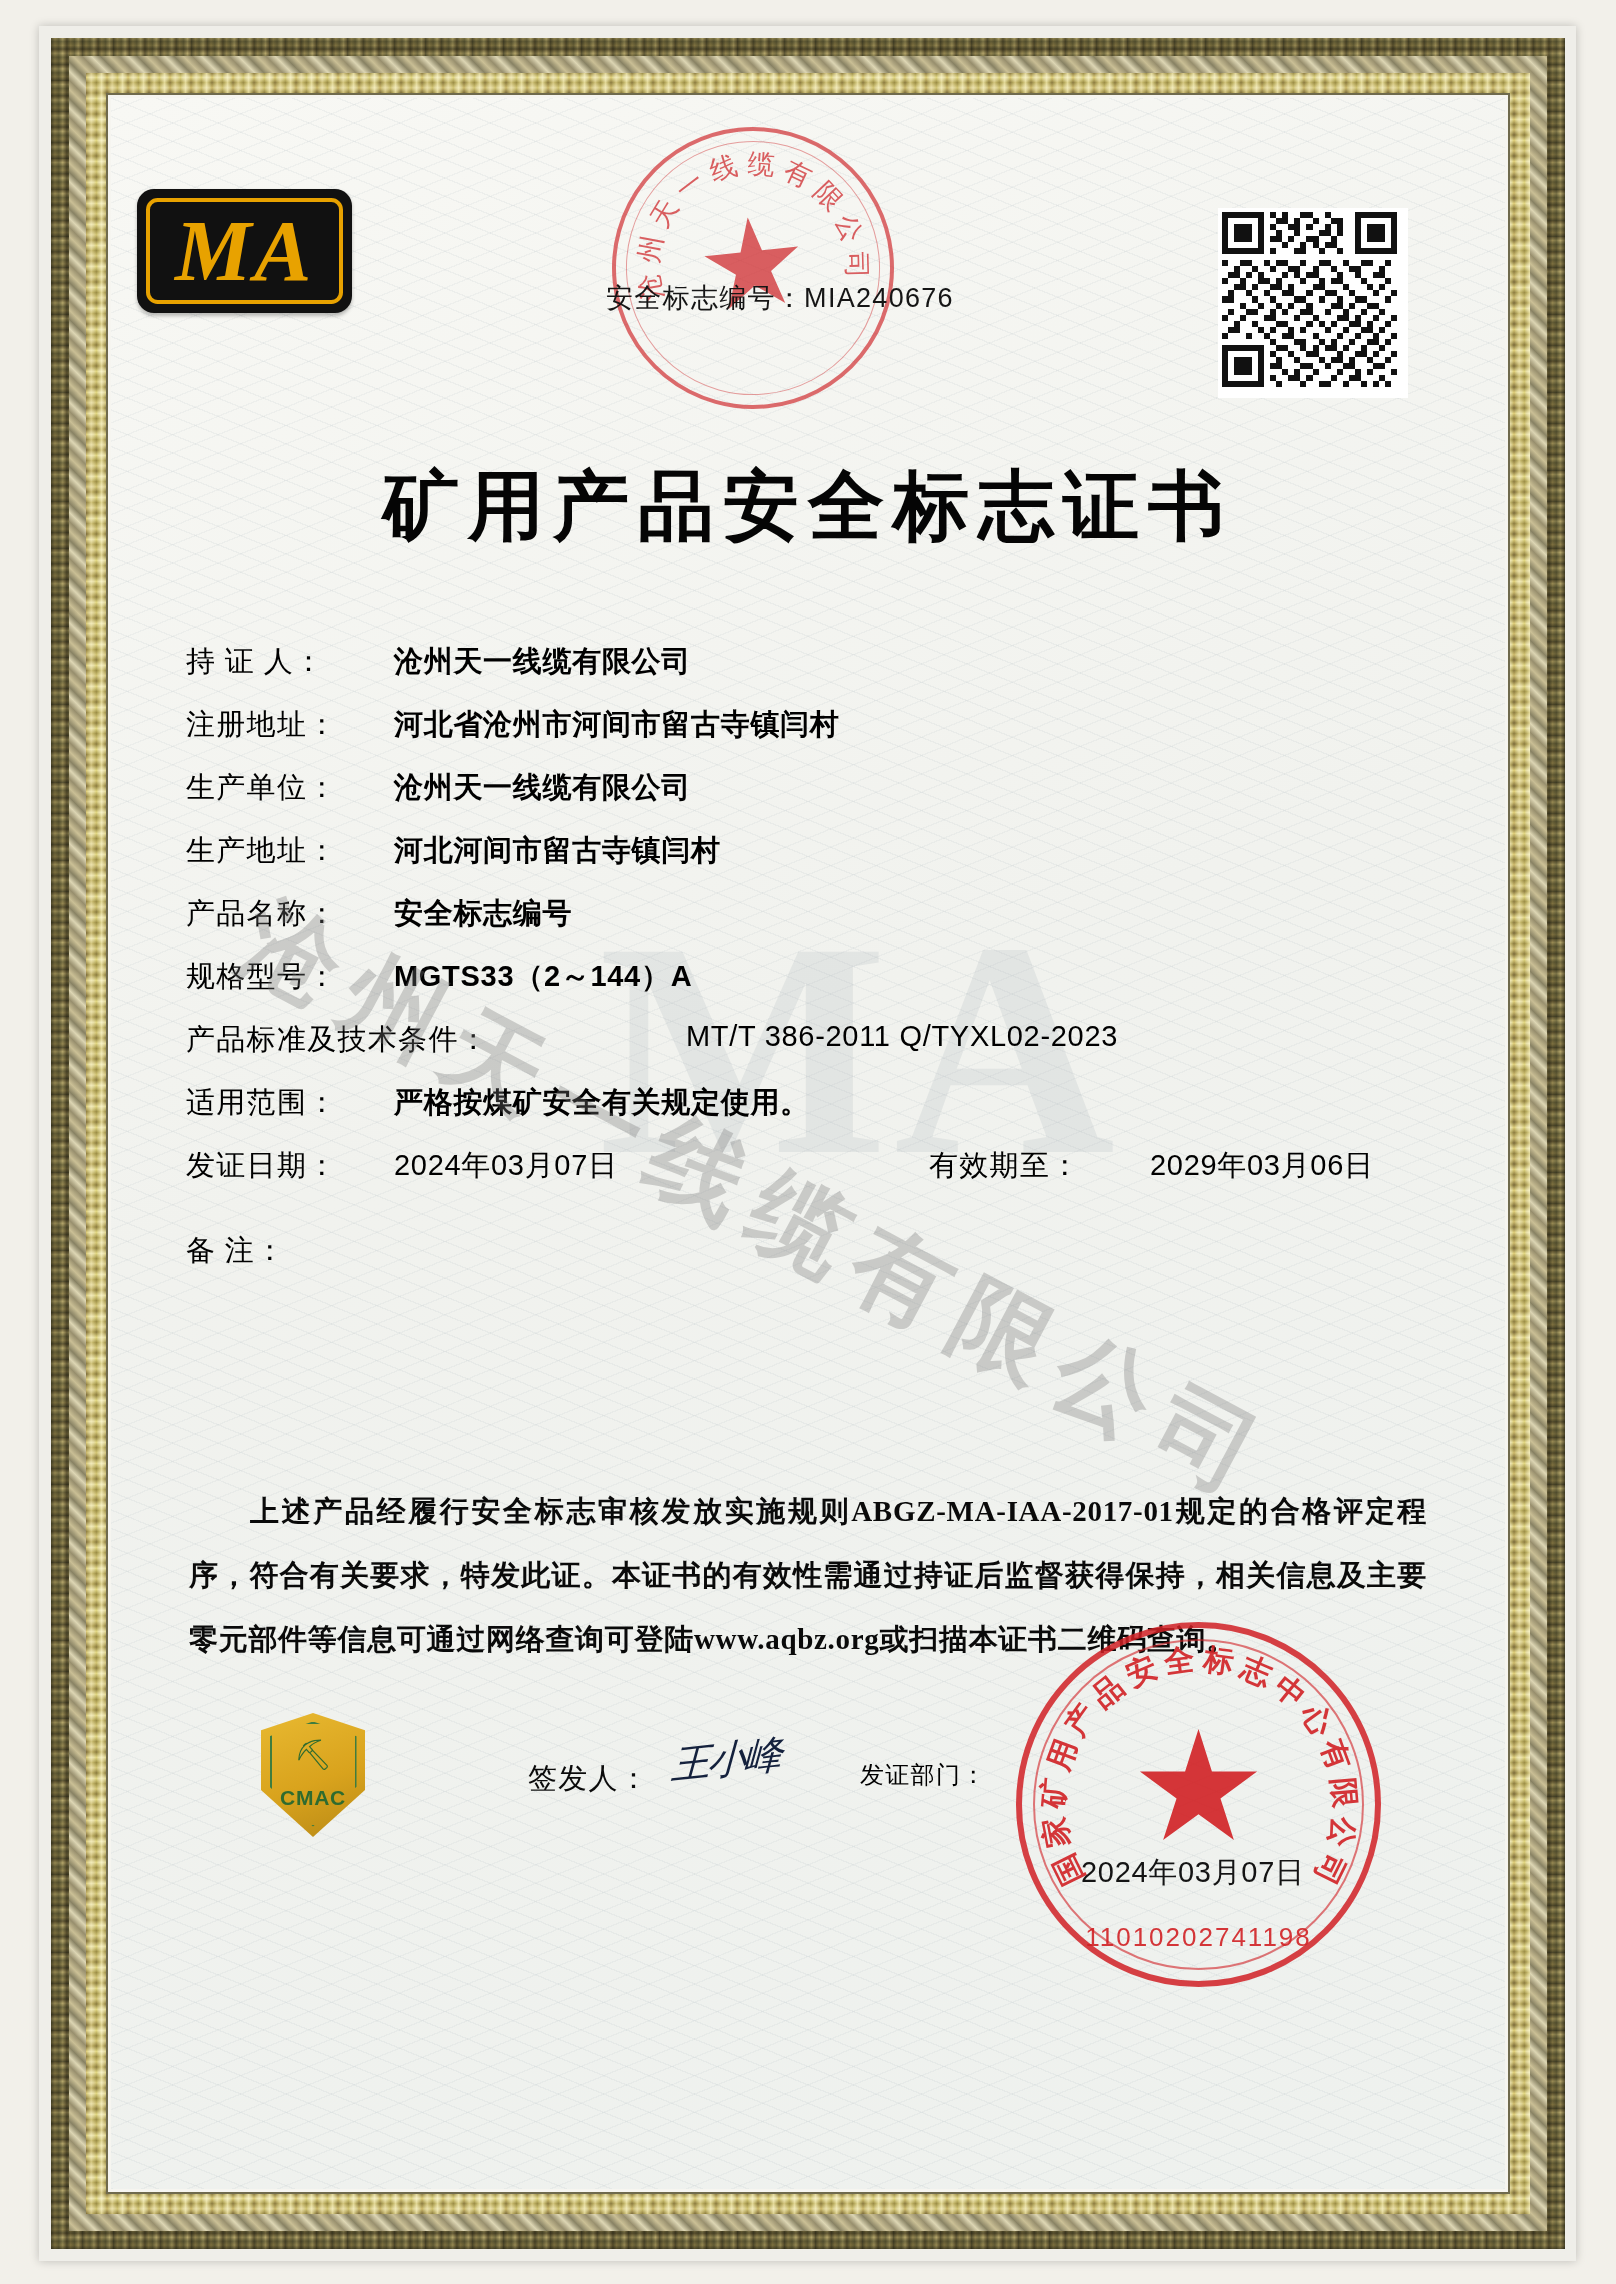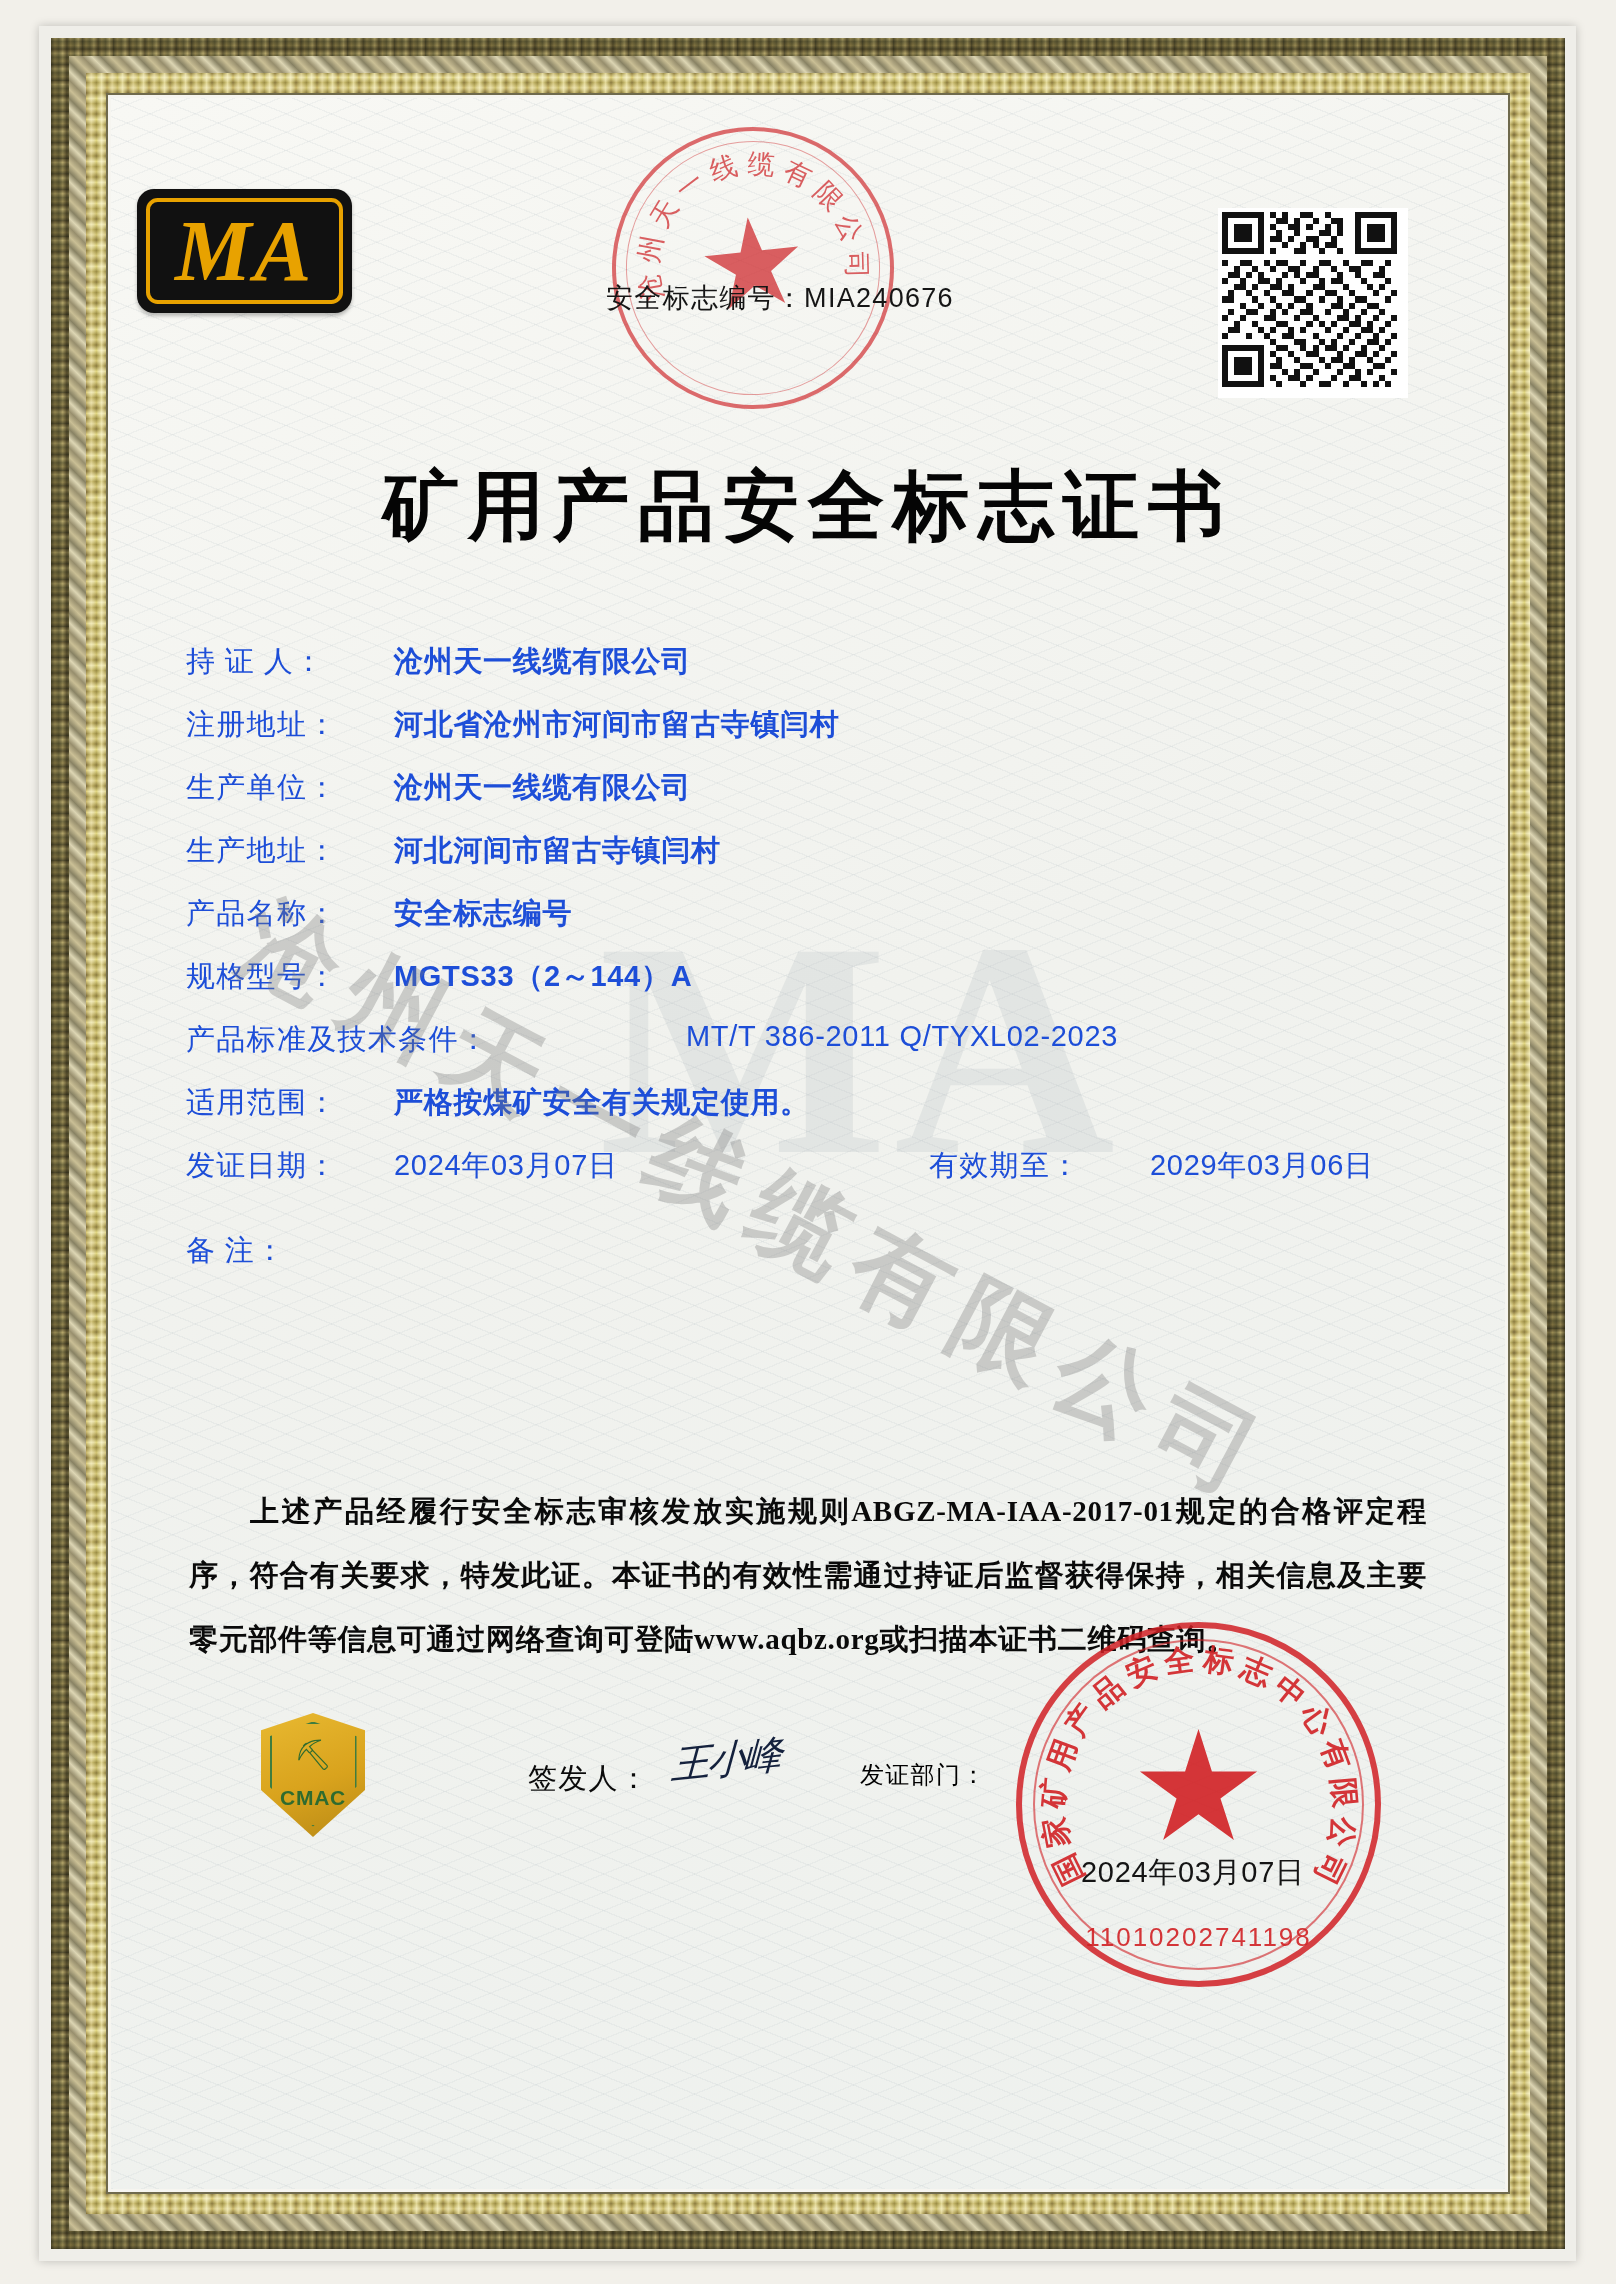--- a/index.html
+++ b/index.html
@@ -199,21 +199,21 @@
   
   .fields {
     position: absolute;
     left: 186px; top: 642px;
     width: 1238px;
   }
   .row {
     position: relative;
     height: 63px;
     font-size: 29px;
-    color: #1d4ed8;
+    color: #000000;
     white-space: nowrap;
   }
   .row .lbl {
     position: absolute;
     left: 0; top: 0;
     font-family: "Liberation Serif", serif;
     font-weight: 500;
     letter-spacing: 1.3px;
   }
   .row .val {

